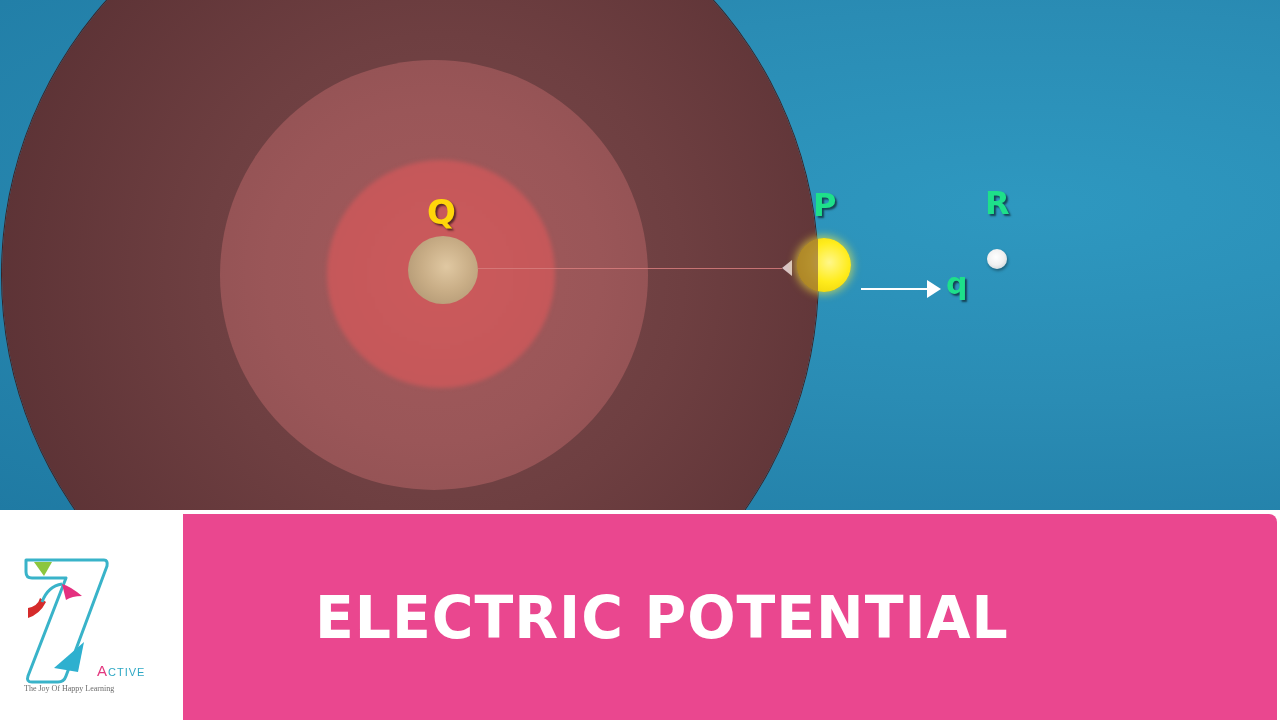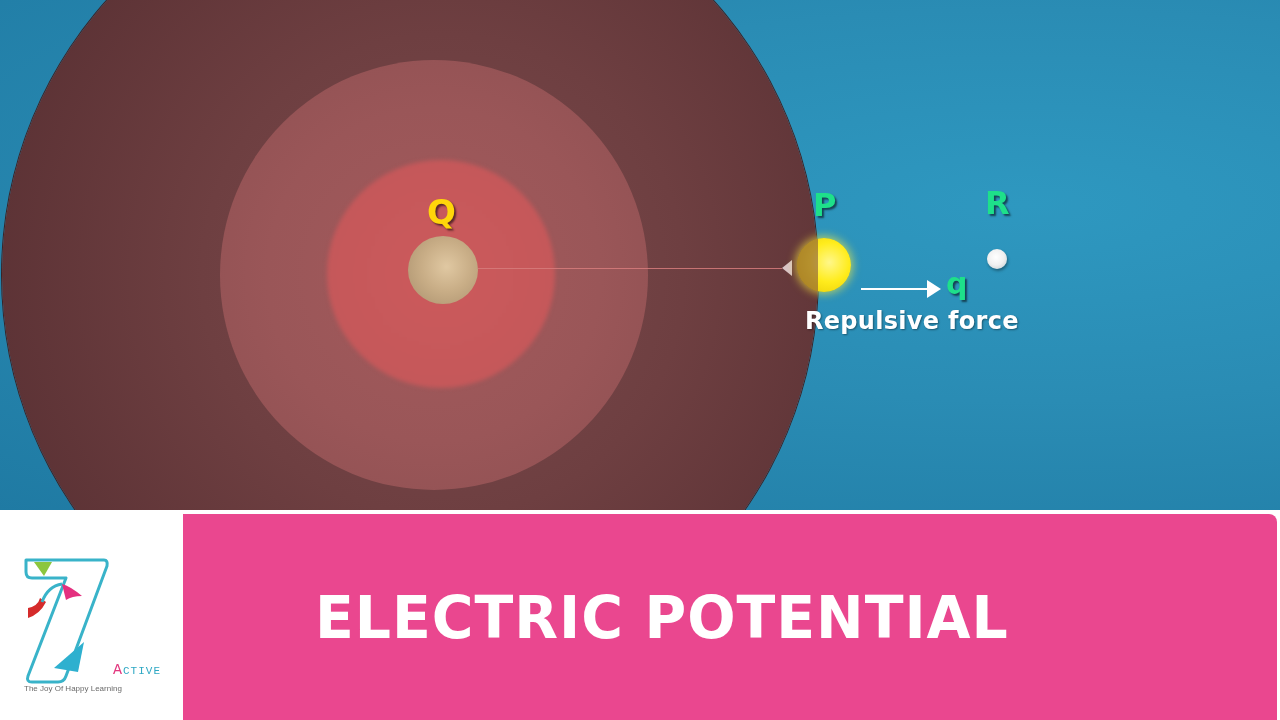--- a/index.html
+++ b/index.html
@@ -27,23 +27,23 @@
   .label-q{left:427px;top:192px;font-size:34px;color:#ffd60a;}
   .label-p{left:813px;top:186px;font-size:32px;color:#1ee08a;}
   .label-r{left:985px;top:184px;font-size:32px;color:#1ee08a;}
   .label-small-q{left:946px;top:266px;font-size:30px;color:#1ee08a;}
   .force-arrow{position:absolute;left:861px;top:288px;width:70px;height:2px;background:#ffffff;}
   .force-arrow-head{position:absolute;left:927px;top:280px;width:0;height:0;border-top:9px solid transparent;border-bottom:9px solid transparent;border-left:14px solid #ffffff;}
   .force-label{position:absolute;left:805px;top:307px;font-size:24px;font-weight:bold;color:#ffffff;text-shadow:1px 1px 2px rgba(0,0,0,.4);letter-spacing:0.3px;}
   .footer{position:absolute;left:0;top:510px;width:1280px;height:210px;background:#ffffff;}
   .logo-box{position:absolute;left:0;top:0;width:182px;height:210px;background:#ffffff;}
   .logo-svg{position:absolute;left:22px;top:46px;}
-  .logo-active{position:absolute;left:97px;top:152px;font-family:Liberation Mono, monospace;font-size:11px;color:#2ea8c4;letter-spacing:1px;margin-left:16px;}
+  .logo-active{position:absolute;left:97px;top:152px;font-family:Liberation Sans, sans-serif;font-size:11px;color:#2ea8c4;letter-spacing:1px;}
   .logo-active .first{color:#e3387f;font-size:15px;}
-  .logo-tagline{position:absolute;left:24px;top:174px;font-family:Liberation Sans, sans-serif;font-size:8px;color:#6b6b6b;white-space:nowrap;}
+  .logo-tagline{position:absolute;left:24px;top:174px;font-family:Liberation Serif, serif;font-size:8px;color:#6b6b6b;white-space:nowrap;}
   .title-banner{position:absolute;left:183px;top:4px;width:1094px;height:245px;background:#ea478f;border-radius:0 8px 8px 0;}
   .title-text{position:absolute;left:132px;top:70px;font-family:"DejaVu Sans",sans-serif;font-weight:bold;font-size:58px;color:#ffffff;letter-spacing:1px;transform:scaleX(0.98);transform-origin:left;}
 </style>
 </head>
 <body>
 
 <div class="scene">
   <div class="sphere-outer"></div>
   <div class="ring-mid"></div>
   <div class="ring-inner"></div>
@@ -56,21 +56,20 @@
       <div class="shade"></div>
     </div>
   <div class="label label-p">P</div>
 
   <div class="charge-r"></div>
   <div class="label label-r">R</div>
 
   <div class="force-arrow"></div>
   <div class="force-arrow-head"></div>
   <div class="label label-small-q">q</div>
-  <div class="force-label">Repulsive force</div>
 </div>
 
 <div class="footer">
   <div class="logo-box">
     <svg class="logo-svg" width="90" height="130" viewBox="0 0 90 130">
       <path d="M4 4 L82 4 Q86 4 85 10 L44 120 Q42 126 36 126 L10 126 Q4 126 6 120 L44 22 L10 22 Q4 22 4 16 Z" fill="none" stroke="#39b3c9" stroke-width="3" stroke-linejoin="round"></path>
       <path d="M12 6 L30 6 L22 20 Z" fill="#8cc63e"></path>
       <path d="M6 52 Q16 50 18 42 L24 46 Q18 58 6 62 Z" fill="#d52b2b"></path>
       <path d="M40 28 Q48 30 60 40 Q50 40 44 44 Z" fill="#e4307f"></path>
       <path d="M20 46 Q26 30 40 28" fill="none" stroke="#39b3c9" stroke-width="3"></path>

